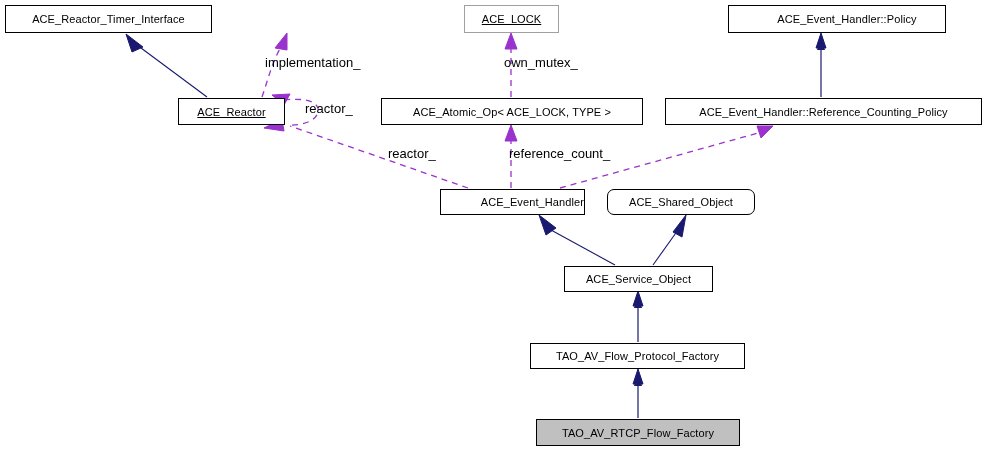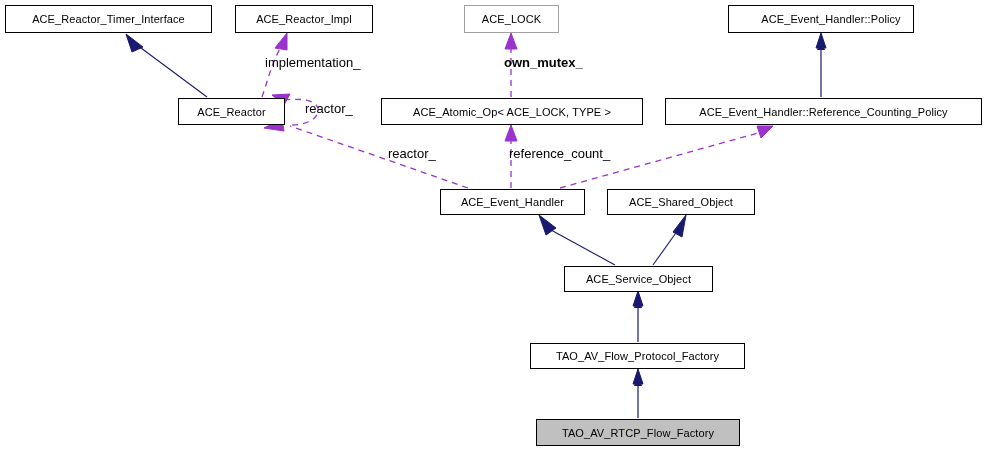--- a/index.html
+++ b/index.html
@@ -121,68 +121,65 @@
       <line x1="560" y1="188" x2="758" y2="133" stroke="#9a32cd" stroke-width="1.3" stroke-dasharray="6,5"></line>
       <polygon points="773,126 757,126 761,138" fill="#9a32cd" stroke="#9a32cd" stroke-width="1"></polygon>
     </g>
 
   </svg>
 
   <div class="node" style="left:5px; top:5px; width:207px; height:28px;">
     <span>ACE_Reactor_Timer_Interface</span>
   </div>
 
-  <div class="node" style="left:235px; top:5px; width:138px; height:28px;">
-    <span>ACE_Reactor_Impl</span>
-  </div>
 
-  <div class="node grey-border" style="left:464px; top:5px; width:95px; height:28px;">
+  <div class="node grey-border" style="left:464px; top:5px; width:95px; height:28px;text-decoration:underline;">
     <span>ACE_LOCK</span>
   </div>
 
-  <div class="node" style="left:728px; top:5px; width:186px; height:28px;padding-left:20px;">
+  <div class="node" style="left:728px; top:5px; width:218px; height:28px;padding-left:20px;">
     <span>ACE_Event_Handler::Policy</span>
   </div>
 
-  <div class="node" style="left:178px; top:98px; width:107px; height:27px;">
+  <div class="node" style="left:178px; top:98px; width:107px; height:27px;text-decoration:underline;">
     <span>ACE_Reactor</span>
   </div>
 
   <div class="node" style="left:381px; top:98px; width:262px; height:27px;">
     <span>ACE_Atomic_Op&lt; ACE_LOCK, TYPE &gt;</span>
   </div>
 
   <div class="node" style="left:665px; top:98px; width:317px; height:27px;">
     <span>ACE_Event_Handler::Reference_Counting_Policy</span>
   </div>
 
-  <div class="node" style="left:440px; top:189px; width:145px; height:26px;">
+  <div class="node" style="left:440px; top:189px; width:145px; height:26px;justify-content:flex-end;">
     <span>ACE_Event_Handler</span>
   </div>
 
-  <div class="node" style="left:607px; top:189px; width:148px; height:26px;">
+  <div class="node" style="left:607px; top:189px; width:148px; height:26px;border-radius:7px;">
     <span>ACE_Shared_Object</span>
   </div>
 
   <div class="node" style="left:564px; top:266px; width:149px; height:26px;">
     <span>ACE_Service_Object</span>
   </div>
 
   <div class="node" style="left:530px; top:343px; width:215px; height:26px;">
     <span>TAO_AV_Flow_Protocol_Factory</span>
   </div>
 
   <div class="node highlight" style="left:536px; top:419px; width:204px; height:27px;">
     <span>TAO_AV_RTCP_Flow_Factory</span>
   </div>
 
   <div class="edge-label" style="left:265px; top:55px;">implementation_</div>
 
   <div class="edge-label" style="left:305px; top:101px;">reactor_</div>
 
-  <div class="edge-label" style="left:504px; top:55px;font-weight:bold;">own_mutex_</div>
+  <div class="edge-label" style="left:504px; top:55px;">own_mutex_</div>
 
   <div class="edge-label" style="left:388px; top:146px;">reactor_</div>
 
   <div class="edge-label" style="left:509px; top:146px;">reference_count_</div>
 
 
 </div>
 
 </body></html>

